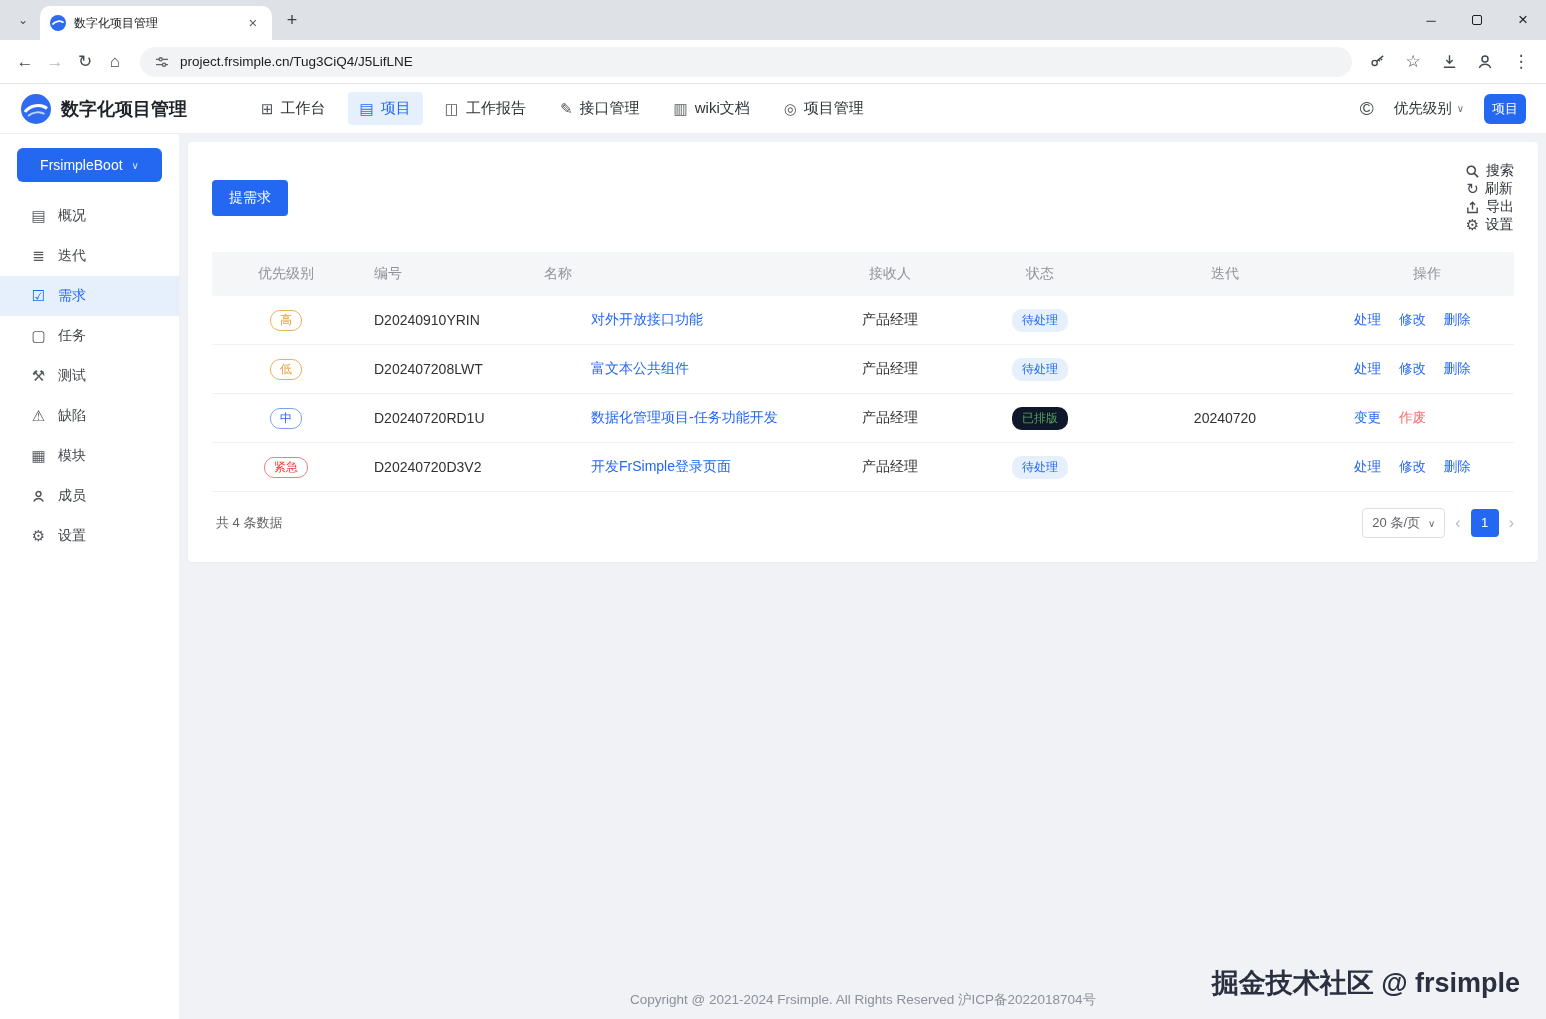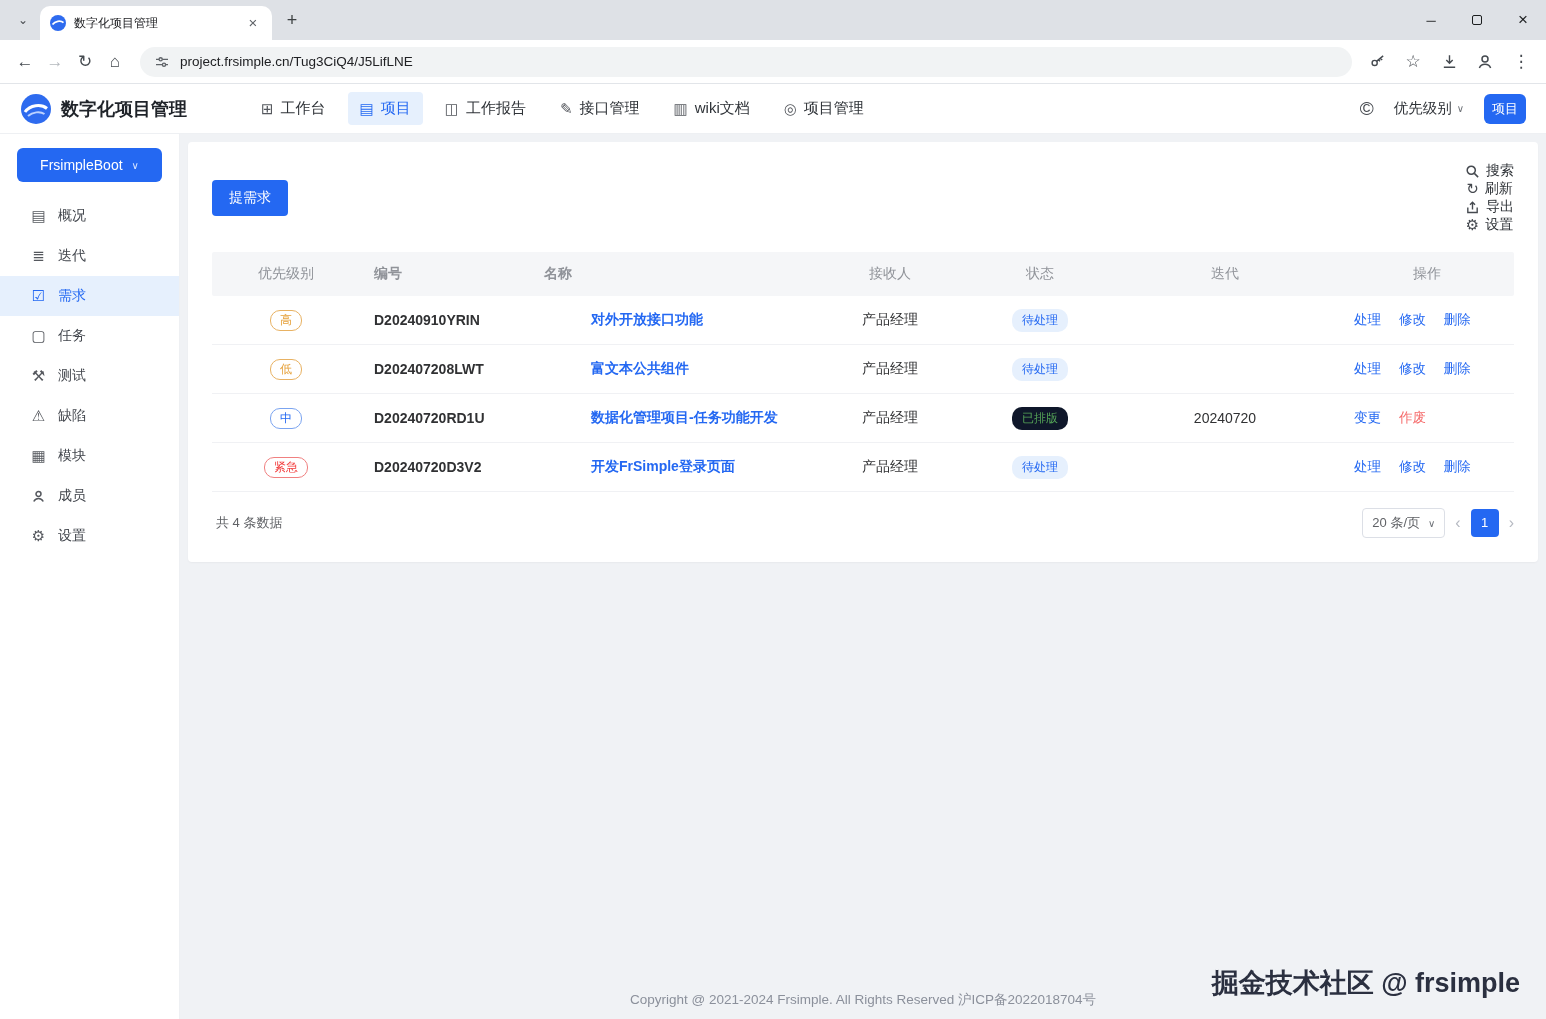--- a/index.html
+++ b/index.html
@@ -55,21 +55,21 @@
   .btn-primary { background:#2468f2; color:#fff; border:none; border-radius:4px; padding:9px 17px; font-size:14px; cursor:pointer; }
   .tools { display:flex; align-items:center; font-size:14px; color:#2f3338;flex-direction:column; }
   .tool { display:flex; align-items:center; gap:6px; cursor:pointer; }
   .tool .ti { font-size:15px; color:#45494f; }
 
   
   .trow { display:grid; grid-template-columns:148px 170px 280px 160px 140px 230px 1fr; align-items:center; }
   .thead { background:#f5f6f8; height:44px; color:#909399; font-size:14px; border-radius:2px; }
   .rrow { height:49px; border-bottom:1px solid #f0f1f4; font-size:14px; color:#303133; }
   .c-center { text-align:center; }
-  .c-left { text-align:left; padding-left:14px;font-weight:bold; }
+  .c-left { text-align:left; padding-left:14px; }
   .c-actions { text-align:left; padding-right:28px; white-space:nowrap; }
   .name-link { color:#2468f2; cursor:pointer; text-decoration:none;margin-left:47px; }
   .op-link { color:#2468f2; margin-left:14px; font-size:13.5px; cursor:pointer; }
   .op-link.danger { color:#f56c6c; }
 
   .pri { display:inline-block; border:1px solid; border-radius:10px; padding:1px 9px; font-size:12px; line-height:17px; background:#fff; }
   .pri-orange { color:#e6a23c; border-color:#e8b263; }
   .pri-blue { color:#2468f2; border-color:#7ba4f0; }
   .pri-red { color:#f23c3c; border-color:#f08080; }
   .status { display:inline-block; border-radius:10px; padding:3px 10px; font-size:12px; }

